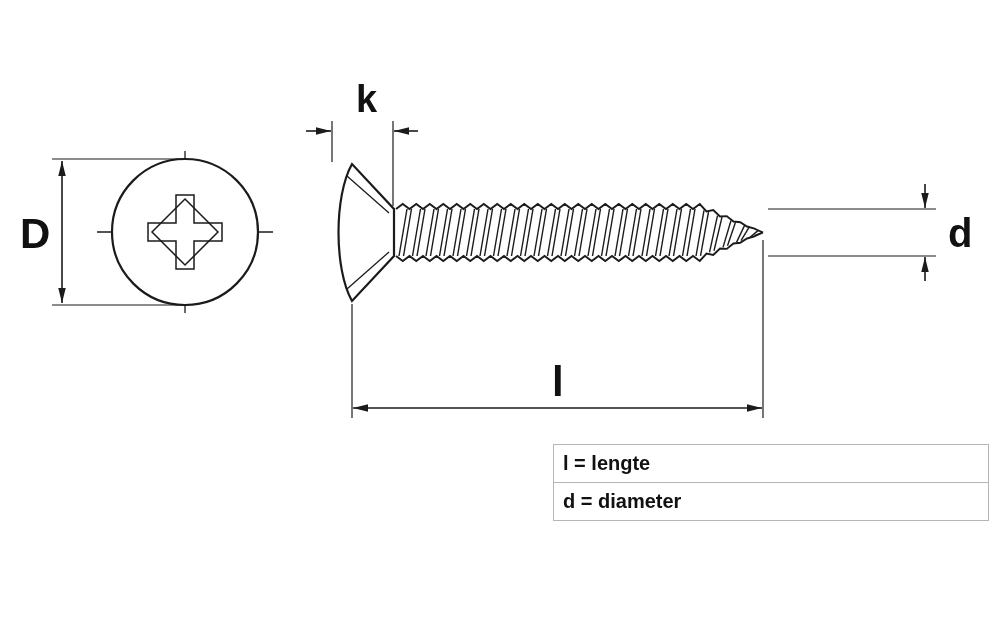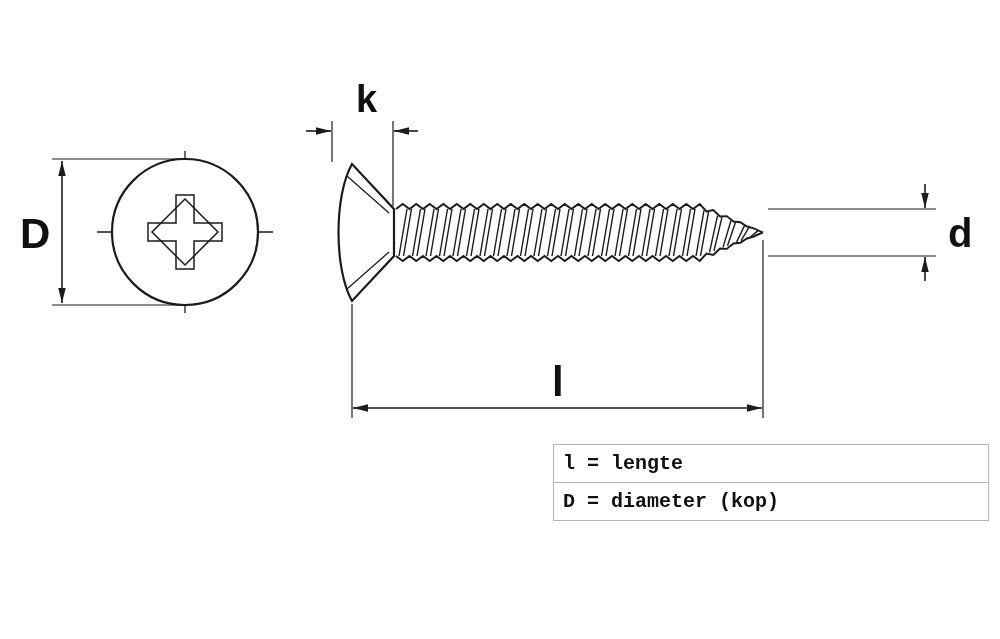--- a/index.html
+++ b/index.html
@@ -10,21 +10,21 @@
   .thin{fill:none;stroke:#1b1b1b;stroke-width:1.3;}
   .detail{fill:none;stroke:#1b1b1b;stroke-width:1.5;}
   .dim{stroke:#1b1b1b;stroke-width:1.6;fill:none;}
   .ext{stroke:#1b1b1b;stroke-width:1.2;fill:none;}
   .dim-label{font-family:"Liberation Sans",sans-serif;font-weight:bold;fill:#111111;}
   #threads line{stroke:#1b1b1b;stroke-width:1.4;}
   #threads polyline{fill:none;stroke:#1b1b1b;stroke-width:1.9;}
   .legend{position:absolute;left:553px;top:444px;width:434px;background:#ffffff;
           border:1px solid #b5b5b5;}
   .legend-row{height:37px;line-height:37px;padding-left:9px;border-bottom:1px solid #b5b5b5;
-              font-weight:bold;font-size:20px;color:#111111;font-family:Liberation Mono, monospace;}
+              font-weight:bold;font-size:20px;color:#111111;}
   .legend-row:last-child{border-bottom:none;}
 </style>
 </head>
 <body>
 
 <div id="stage">
 
   <svg width="1000" height="639" viewBox="0 0 1000 639">
     <defs>
       <marker id="arr" viewBox="0 0 12 8" refX="12" refY="4" markerWidth="15" markerHeight="10" markerUnits="userSpaceOnUse" orient="auto-start-reverse">
@@ -130,16 +130,16 @@
     <g>
       <line class="ext" x1="352" y1="304" x2="352" y2="418"></line>
       <line class="ext" x1="763" y1="240" x2="763" y2="418"></line>
       <line class="dim" x1="353" y1="408" x2="762" y2="408" marker-start="url(#arr)" marker-end="url(#arr)"></line>
       <text class="dim-label" x="552" y="396" font-size="42">l</text>
     </g>
   </svg>
 
   <div class="legend">
     <div class="legend-row"><span>l = lengte</span></div>
-    <div class="legend-row"><span>D = diameter (kop)</span></div>
+    <div class="legend-row"><span>d = diameter</span></div>
   </div>
 
 </div>
 
 </body></html>

